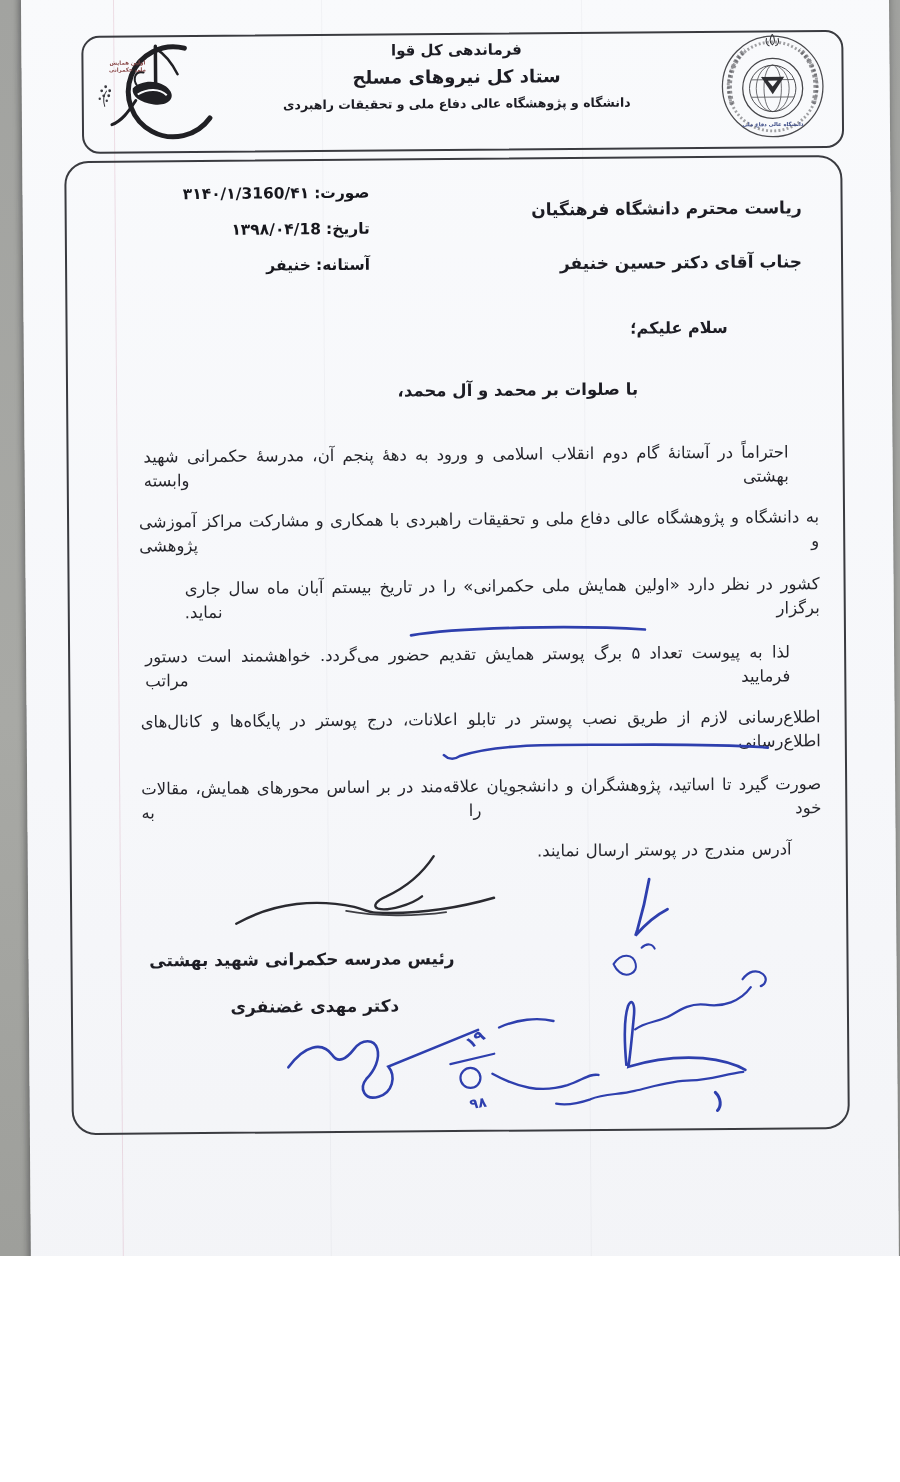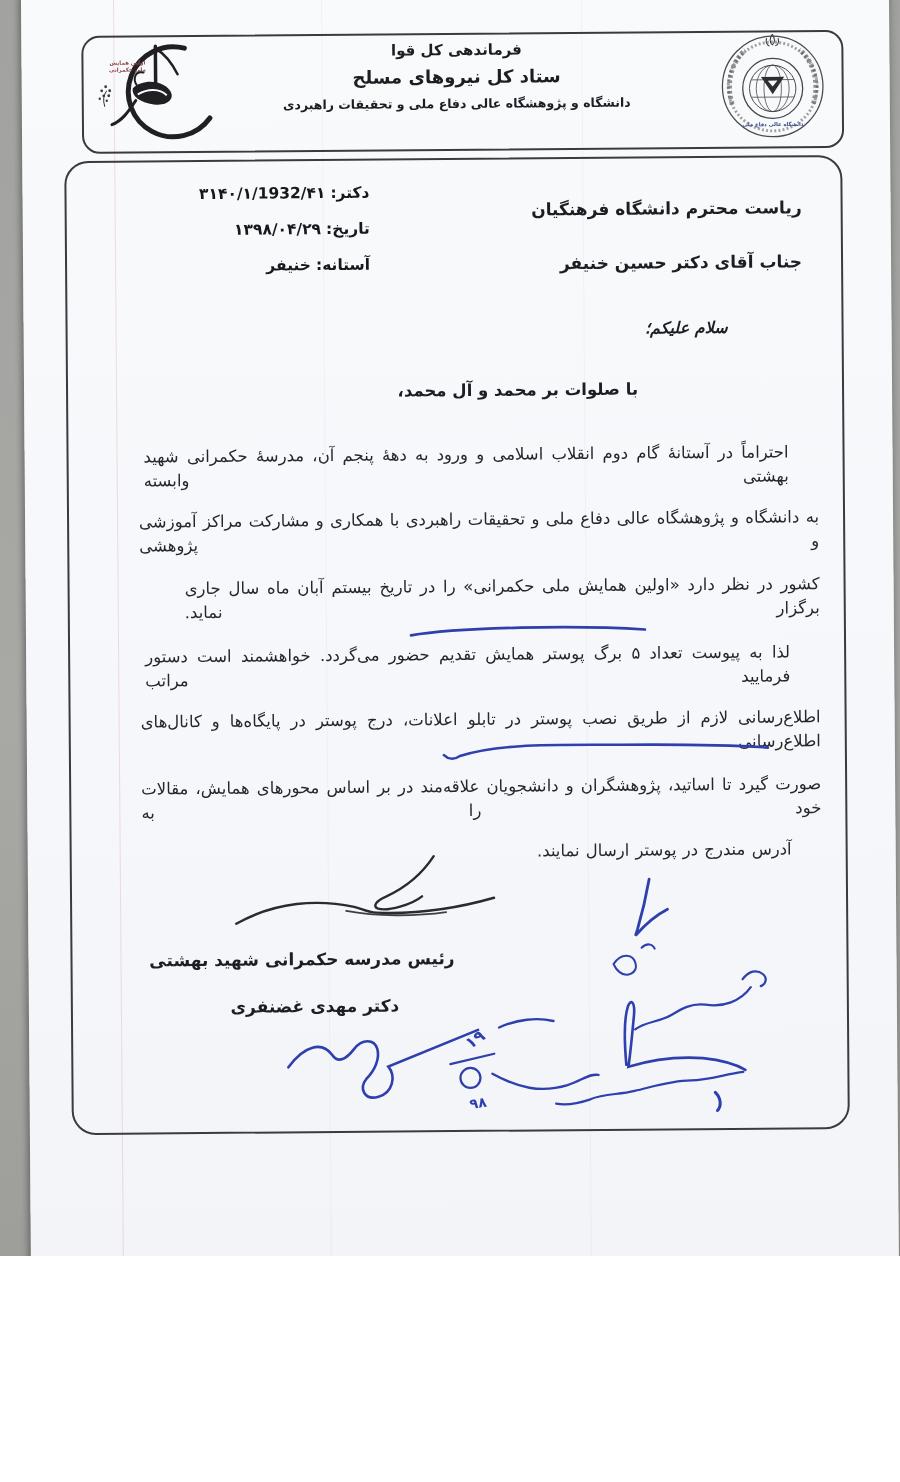--- a/index.html
+++ b/index.html
@@ -30,21 +30,21 @@
 
   .logo-wrap{position:absolute;left:66px;top:50px;width:130px;height:100px;}
   .seal-wrap{position:absolute;left:693px;top:41px;width:116px;height:116px;}
 
   .fa{direction:rtl;unicode-bidi:embed;color:#1d1d24;}
   .meta{position:absolute;right:521px;top:186px;text-align:right;font-size:15.5px;font-weight:bold;
         line-height:36px;white-space:nowrap;color:#17171d;}
   .meta .v{margin-right:5px;}
   .recip1{position:absolute;right:89px;top:212px;font-size:17px;font-weight:bold;white-space:nowrap;}
   .recip2{position:absolute;right:89px;top:266px;font-size:17px;font-weight:bold;white-space:nowrap;}
-  .salut{position:absolute;right:164px;top:332px;font-size:16px;font-weight:bold;white-space:nowrap;font-style:italic;}
+  .salut{position:absolute;right:164px;top:332px;font-size:16px;font-weight:bold;white-space:nowrap;}
   .bless{position:absolute;right:254px;top:393px;font-size:16.5px;font-weight:bold;white-space:nowrap;}
 
   .bline{position:absolute;font-size:16.5px;color:#26262c;line-height:24px;
          text-align:justify;text-align-last:justify;word-spacing:1px;}
   .bl1{right:104px;top:455px;width:645px;}
   .bl2{right:74px; top:520px;width:680px;}
   .bl3{right:74px; top:587px;width:635px;}
   .bl4{right:104px;top:655px;width:645px;}
   .bl5{right:74px; top:720px;width:680px;}
   .bl6{right:74px; top:787px;width:680px;}
@@ -129,22 +129,22 @@
           <path d="M 54 12 c -1 4 0 7 3 8"></path>
           <path d="M 66 12 c 1 4 0 7 -3 8"></path>
         </g>
         <text x="60" y="103" font-size="5.5" text-anchor="middle" fill="#3b4a86" font-weight="bold">دانشگاه عالی دفاع ملی</text>
       </svg>
     </div>
 
     <div class="box body-box"></div>
 
     <div class="meta fa">
-      <div><span>دکتر:</span><span class="v">۳۱۴۰/۱/1932/۴۱</span></div>
-      <div><span>تاریخ:</span><span class="v">۱۳۹۸/۰۴/۲۹</span></div>
+      <div><span>صورت:</span><span class="v">۳۱۴۰/۱/3160/۴۱</span></div>
+      <div><span>تاریخ:</span><span class="v">۱۳۹۸/۰۴/18</span></div>
       <div><span>آستانه:</span><span class="v">خنیفر</span></div>
     </div>
 
     <div class="recip1 fa">ریاست محترم دانشگاه فرهنگیان</div>
     <div class="recip2 fa">جناب آقای دکتر حسین خنیفر</div>
 
     <div class="salut fa">سلام علیکم؛</div>
     <div class="bless fa">با صلوات بر محمد و آل محمد،</div>
 
     <div class="bline bl1 fa">احتراماً در آستانهٔ گام دوم انقلاب اسلامی و ورود به دههٔ پنجم آن، مدرسهٔ حکمرانی شهید بهشتی وابسته</div>

